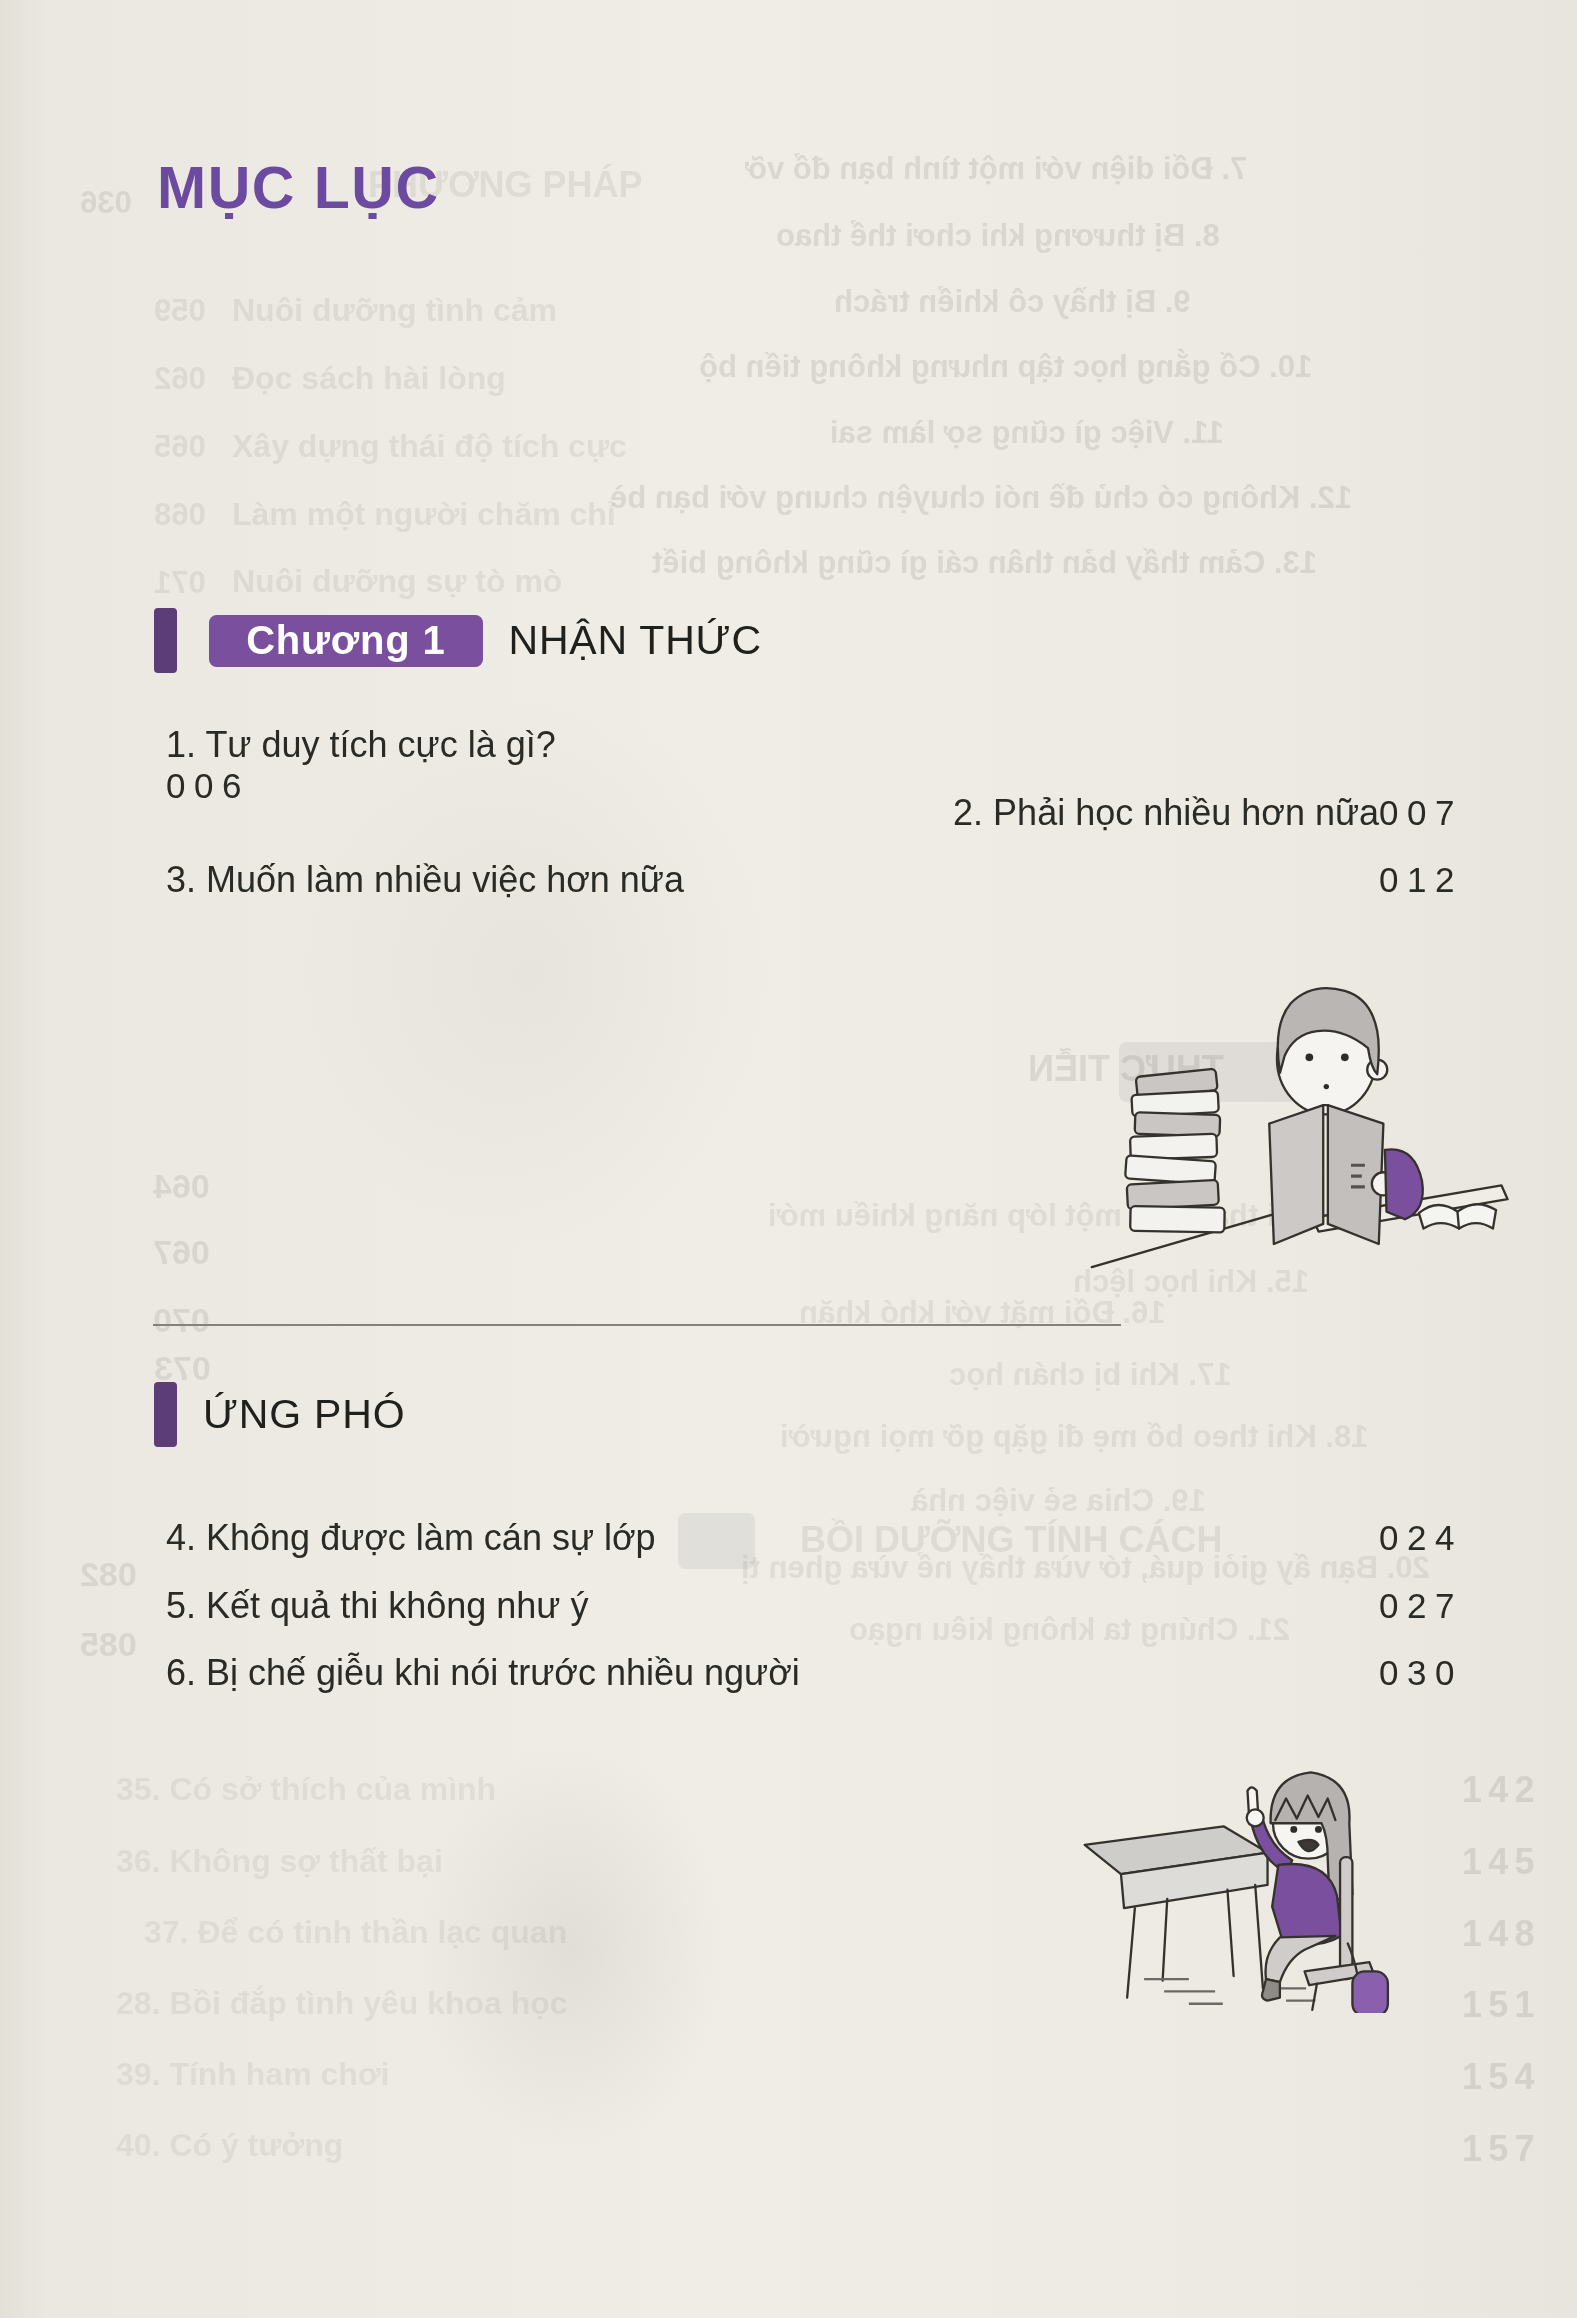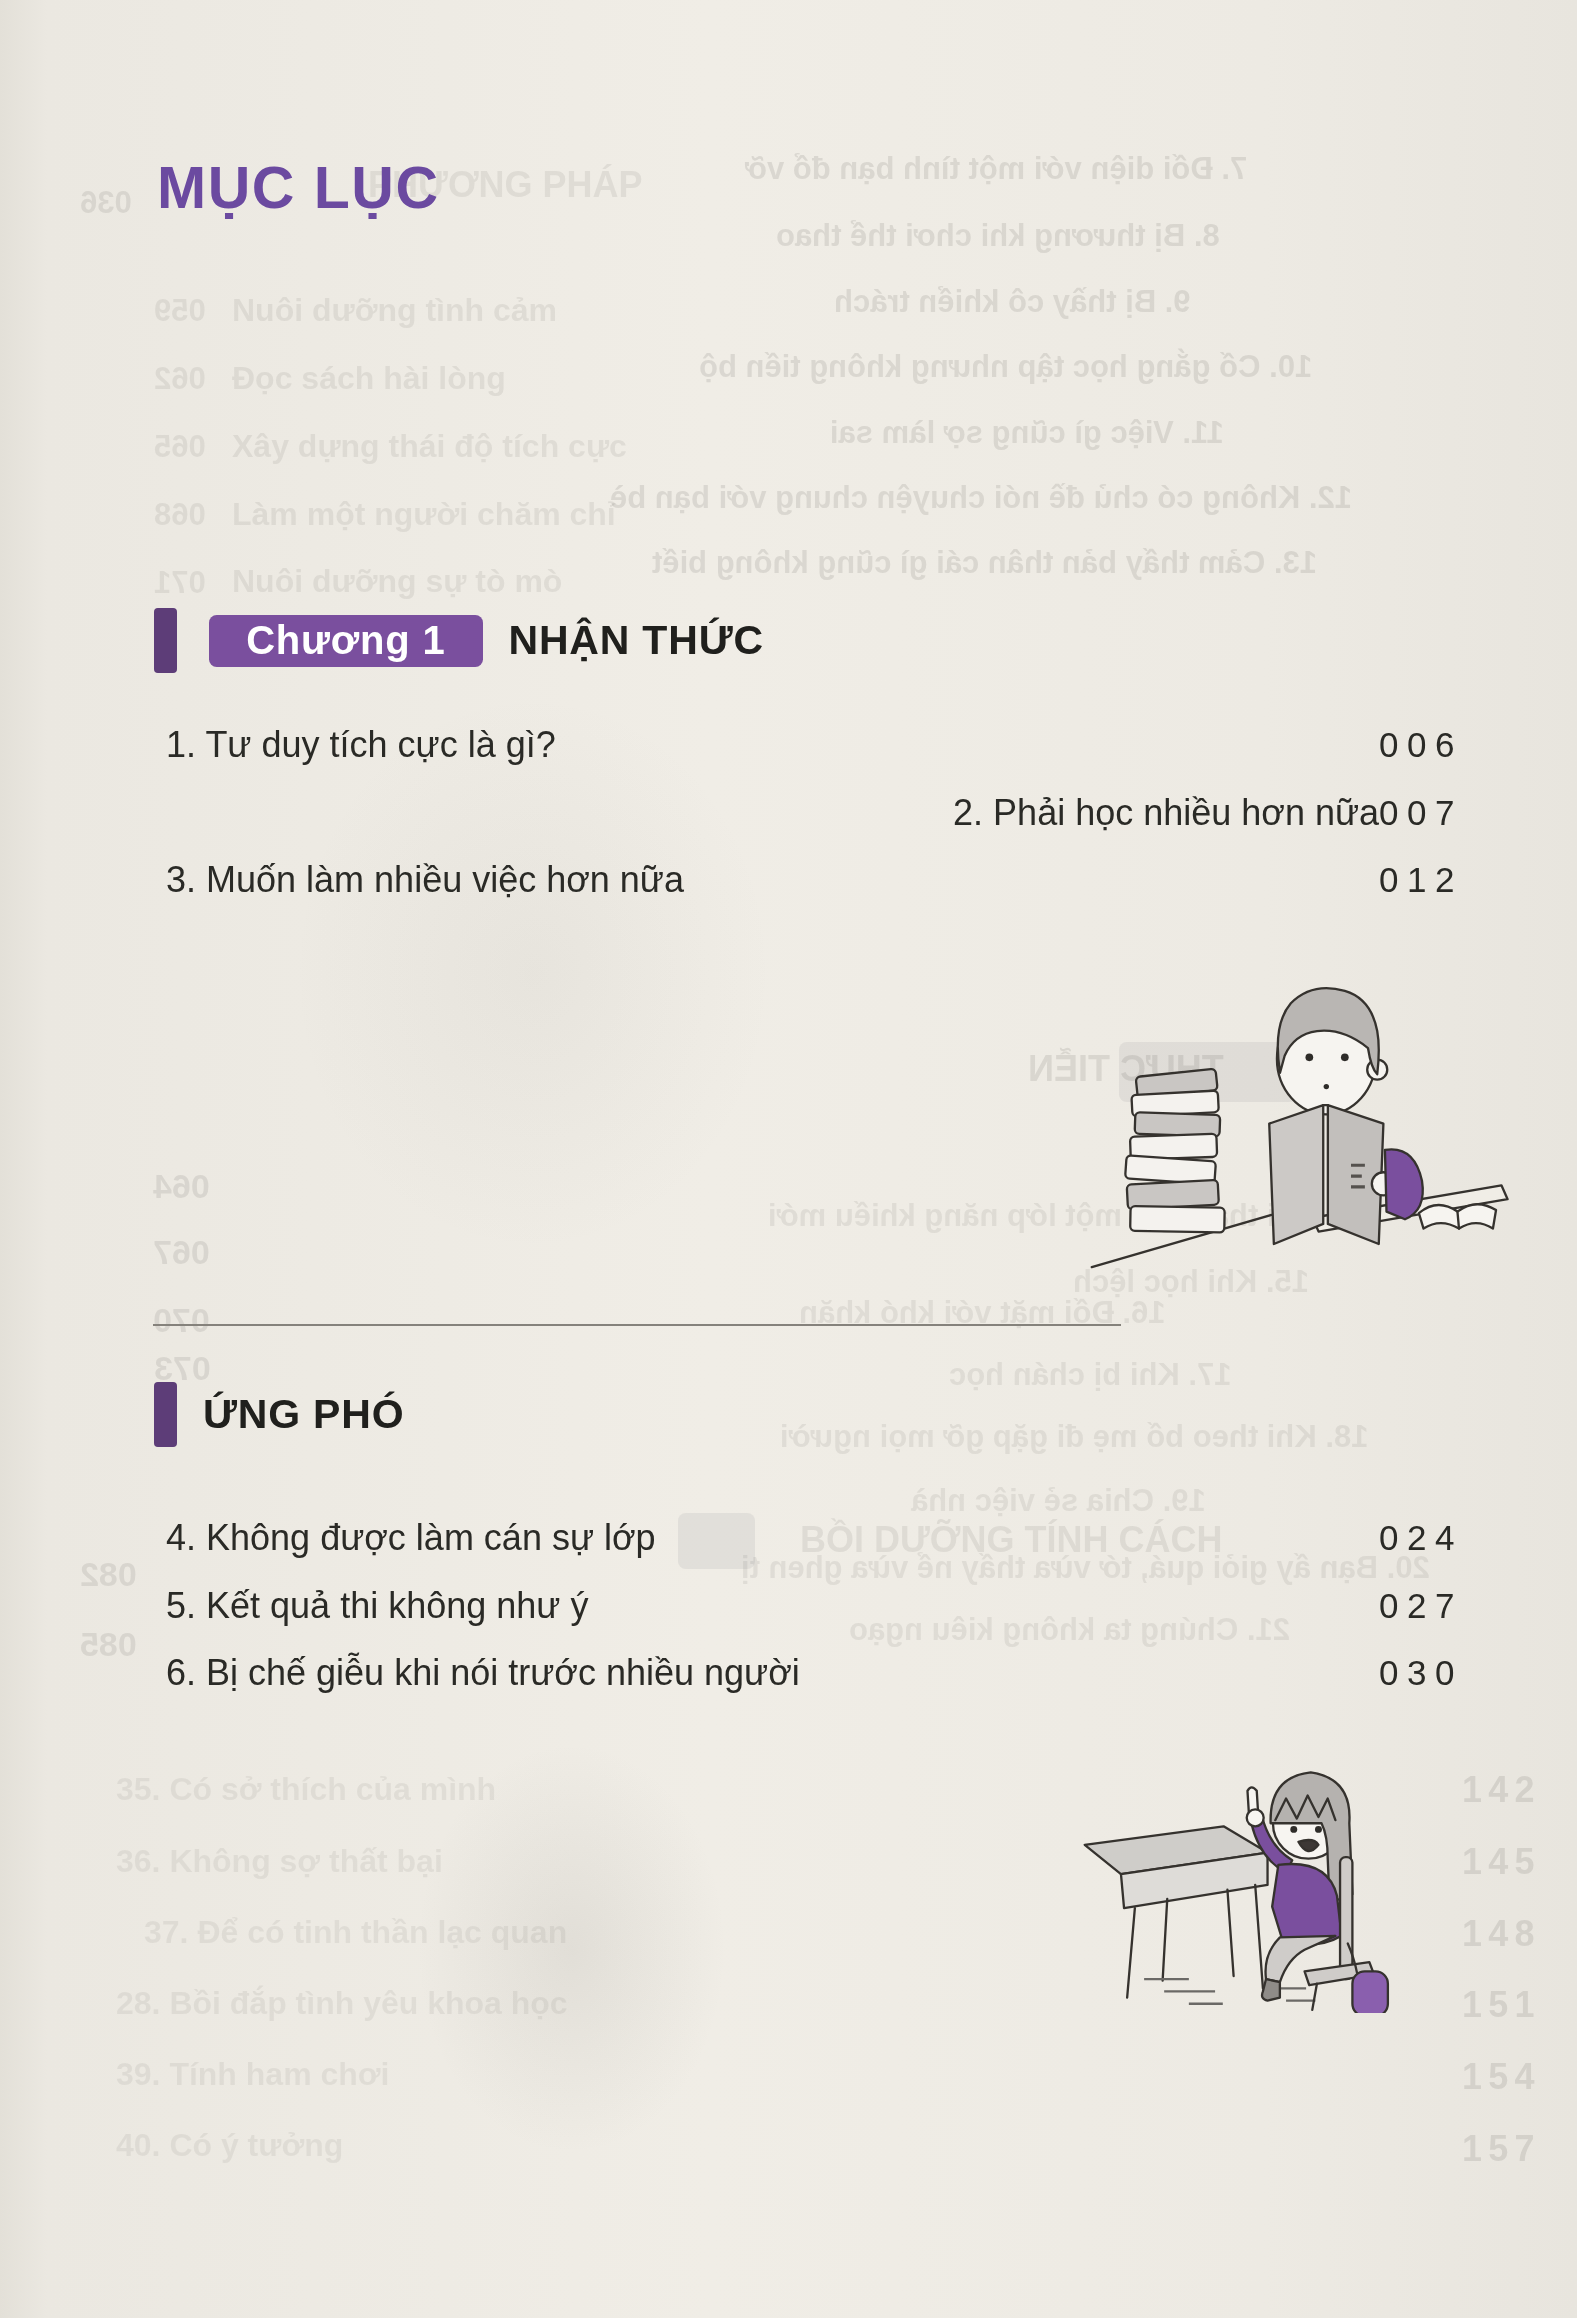--- a/index.html
+++ b/index.html
@@ -12,21 +12,21 @@
     color:#2a2a26;
   }
   .abs{position:absolute;white-space:nowrap;}
   
   .title{left:157px;top:154px;font-size:59px;font-weight:800;letter-spacing:1.5px;color:#6b4aa0;}
   .chap{display:flex;align-items:center;gap:26px;}
   .badge-bar{width:23px;height:65px;background:#5d3d78;border-radius:3.9px;flex:0 0 auto;}
   .badge{height:52px;padding:0 37px;background:#7a4f9e;border-radius:7.7px;color:#fff;
          display:flex;align-items:center;justify-content:center;
          font-size:40px;font-weight:800;letter-spacing:0.8px;margin-left:6.2px;}
-  .chap-title{font-size:41px;font-weight:700;color:#20201d;letter-spacing:0.8px;}
+  .chap-title{font-size:41px;font-weight:400;color:#20201d;letter-spacing:0.8px;}
   .toc-row{left:166px;width:1297px;display:flex;justify-content:space-between;align-items:baseline;}
   .toc-label{font-size:36px;font-weight:500;color:#2a2a26;}
   .toc-page{font-size:35px;font-weight:500;color:#2a2a26;letter-spacing:8.5px;}
   .rule{left:153px;top:1324px;width:968px;height:2.3px;background:#85827c;}
   
   .ghost{color:#6f6c66;opacity:.15;font-weight:600;}
   .m{transform:scaleX(-1);}
   .g40{font-size:31px;} .g42{font-size:32px;} .g44{font-size:34px;}
   .g46{font-size:36px;font-weight:700;margin-left:36px;}
   .gnum{letter-spacing:6.2px;opacity:.17;}
@@ -103,21 +103,21 @@
   <div class="abs ghost g46 gnum" style="left:1426px;top:2128px;">157</div>
 
   <div class="abs title">MỤC LỤC</div>
 
   <div class="abs chap" style="left:154px;top:608px;">
     <div class="badge-bar"></div>
     <div class="badge">Chương 1</div>
     <div class="chap-title">NHẬN THỨC</div>
   </div>
 
-  <div class="abs toc-row" style="top:724px;">
+  <div class="abs toc-row" style="top:724px;flex-direction:column;">
     <span class="toc-label">1. Tư duy tích cực là gì?</span>
     <span class="toc-page">006</span>
   </div>
   <div class="abs toc-row" style="top:792px;justify-content:flex-end;">
     <span class="toc-label">2. Phải học nhiều hơn nữa</span>
     <span class="toc-page">007</span>
   </div>
   <div class="abs toc-row" style="top:859px;">
     <span class="toc-label">3. Muốn làm nhiều việc hơn nữa</span>
     <span class="toc-page">012</span>

